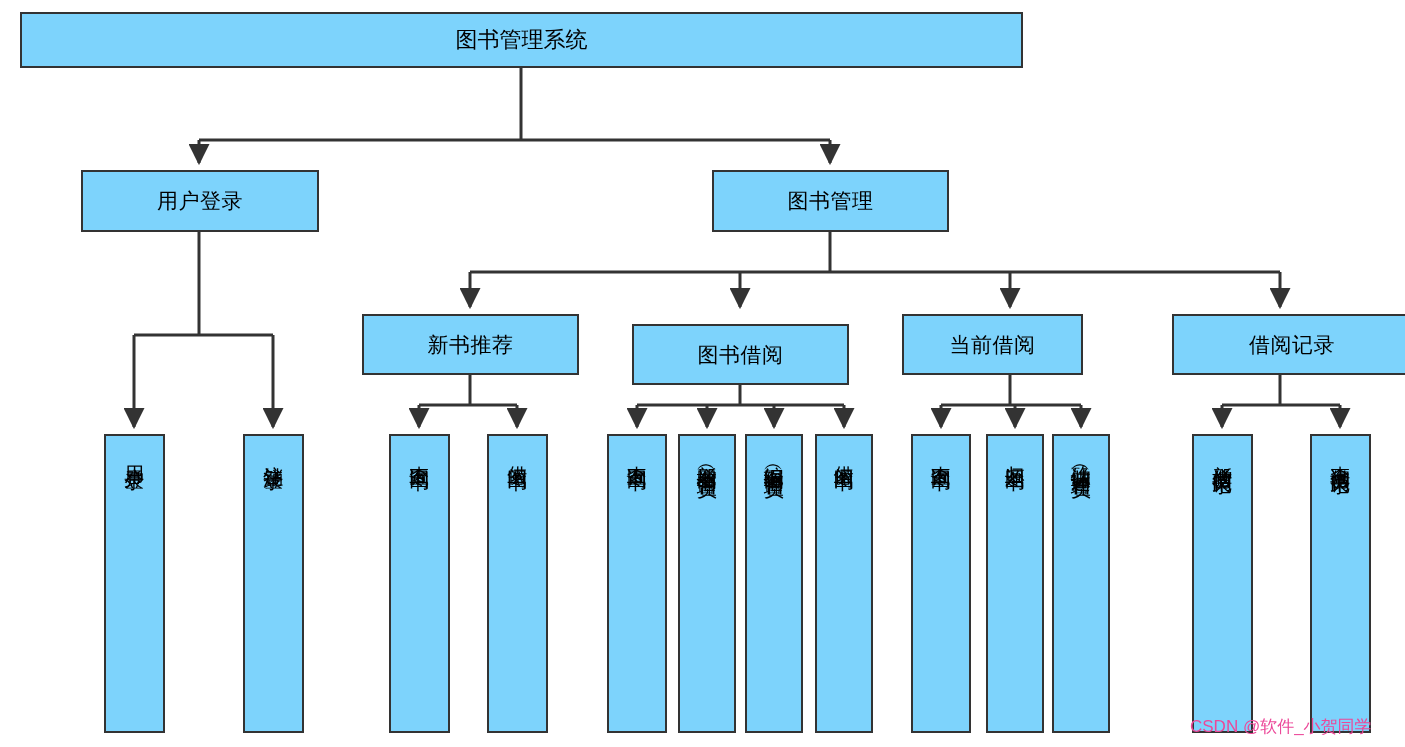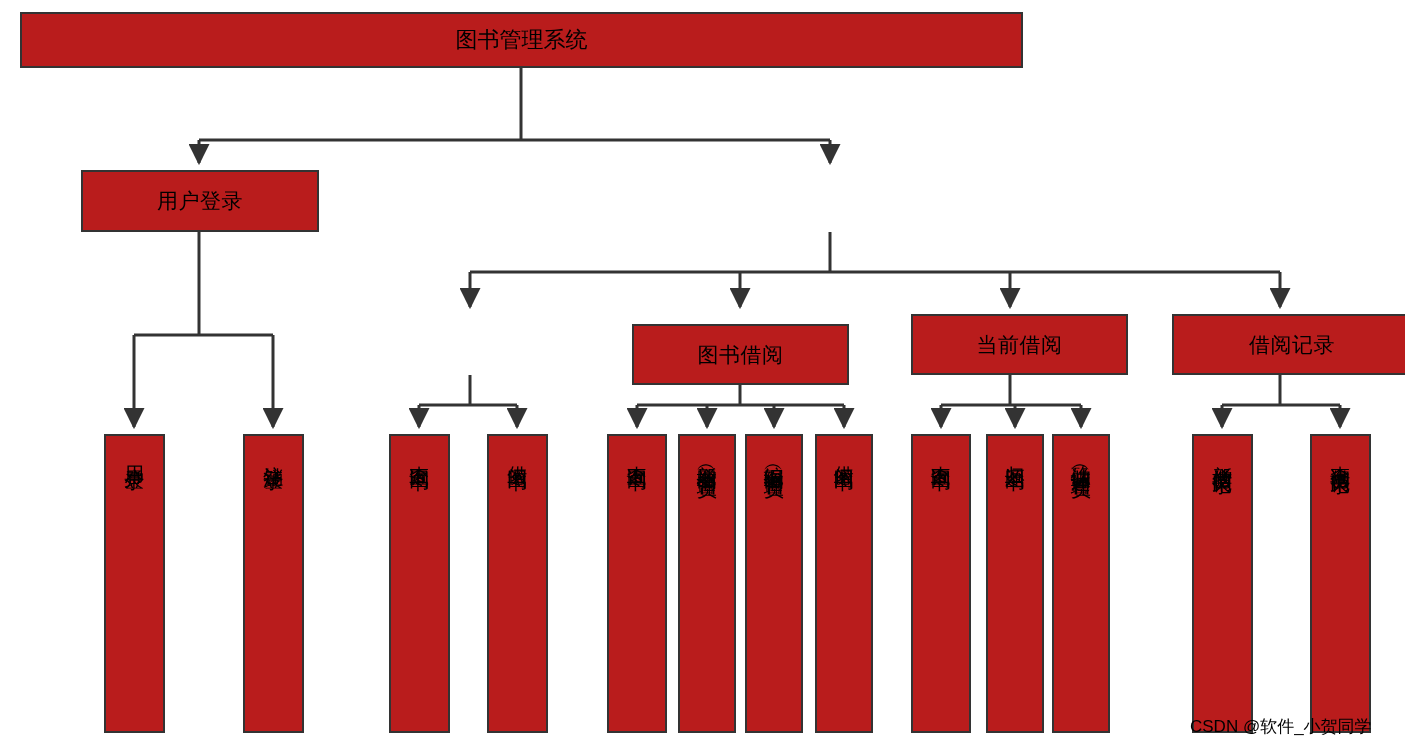--- a/index.html
+++ b/index.html
@@ -21,21 +21,21 @@
     position: absolute;
     left: 0;
     top: 0;
     width: 1405px;
     height: 747px;
   }
   .node-box {
     position: absolute;
     box-sizing: border-box;
     border: 2px solid #333333;
-    background: #b91c1c;
+    background: #7dd3fc;
     display: flex;
     align-items: center;
     justify-content: center;
     color: #000000;
   }
   .node-box.horiz {
     font-size: 21px;
     letter-spacing: 0.5px;
   }
   .node-box.root {
@@ -49,21 +49,21 @@
   }
   .vtext {
     writing-mode: vertical-rl;
     text-orientation: upright;
     line-height: 1.12;
     letter-spacing: 2px;
     white-space: nowrap;
   }
   .watermark {
     position: absolute;
-    color: #000000;
+    color: #ec4899;
     font-size: 17px;
     white-space: nowrap;
     pointer-events: none;
   }
 </style>
 </head>
 <body>
 
 <div id="canvas">
 
@@ -117,25 +117,31 @@
     </g>
   </svg>
 
   <div class="node-box root" style="left:20px; top:12px; width:1003px; height:56px;">
     <span>图书管理系统</span>
   </div>
 
   <div class="node-box horiz" style="left:81px; top:170px; width:238px; height:62px;">
     <span>用户登录</span>
   </div>
+  <div class="node-box horiz" style="left:712px; top:170px; width:237px; height:62px;">
+    <span>图书管理</span>
+  </div>
 
+  <div class="node-box horiz" style="left:362px; top:314px; width:217px; height:61px;">
+    <span>新书推荐</span>
+  </div>
   <div class="node-box horiz" style="left:632px; top:314px; width:217px; height:61px;margin-top:10px;">
     <span>图书借阅</span>
   </div>
-  <div class="node-box horiz" style="left:902px; top:314px; width:217px; height:61px;margin-left:9px;">
+  <div class="node-box horiz" style="left:902px; top:314px; width:181px; height:61px;">
     <span>当前借阅</span>
   </div>
   <div class="node-box horiz" style="left:1172px; top:314px; width:240px; height:61px;">
     <span>借阅记录</span>
   </div>
 
   <div class="node-box leaf" style="left:104px; top:434px; width:61px; height:299px;">
     <span class="vtext">用户登录</span>
   </div>
   <div class="node-box leaf" style="left:243px; top:434px; width:61px; height:299px;">

